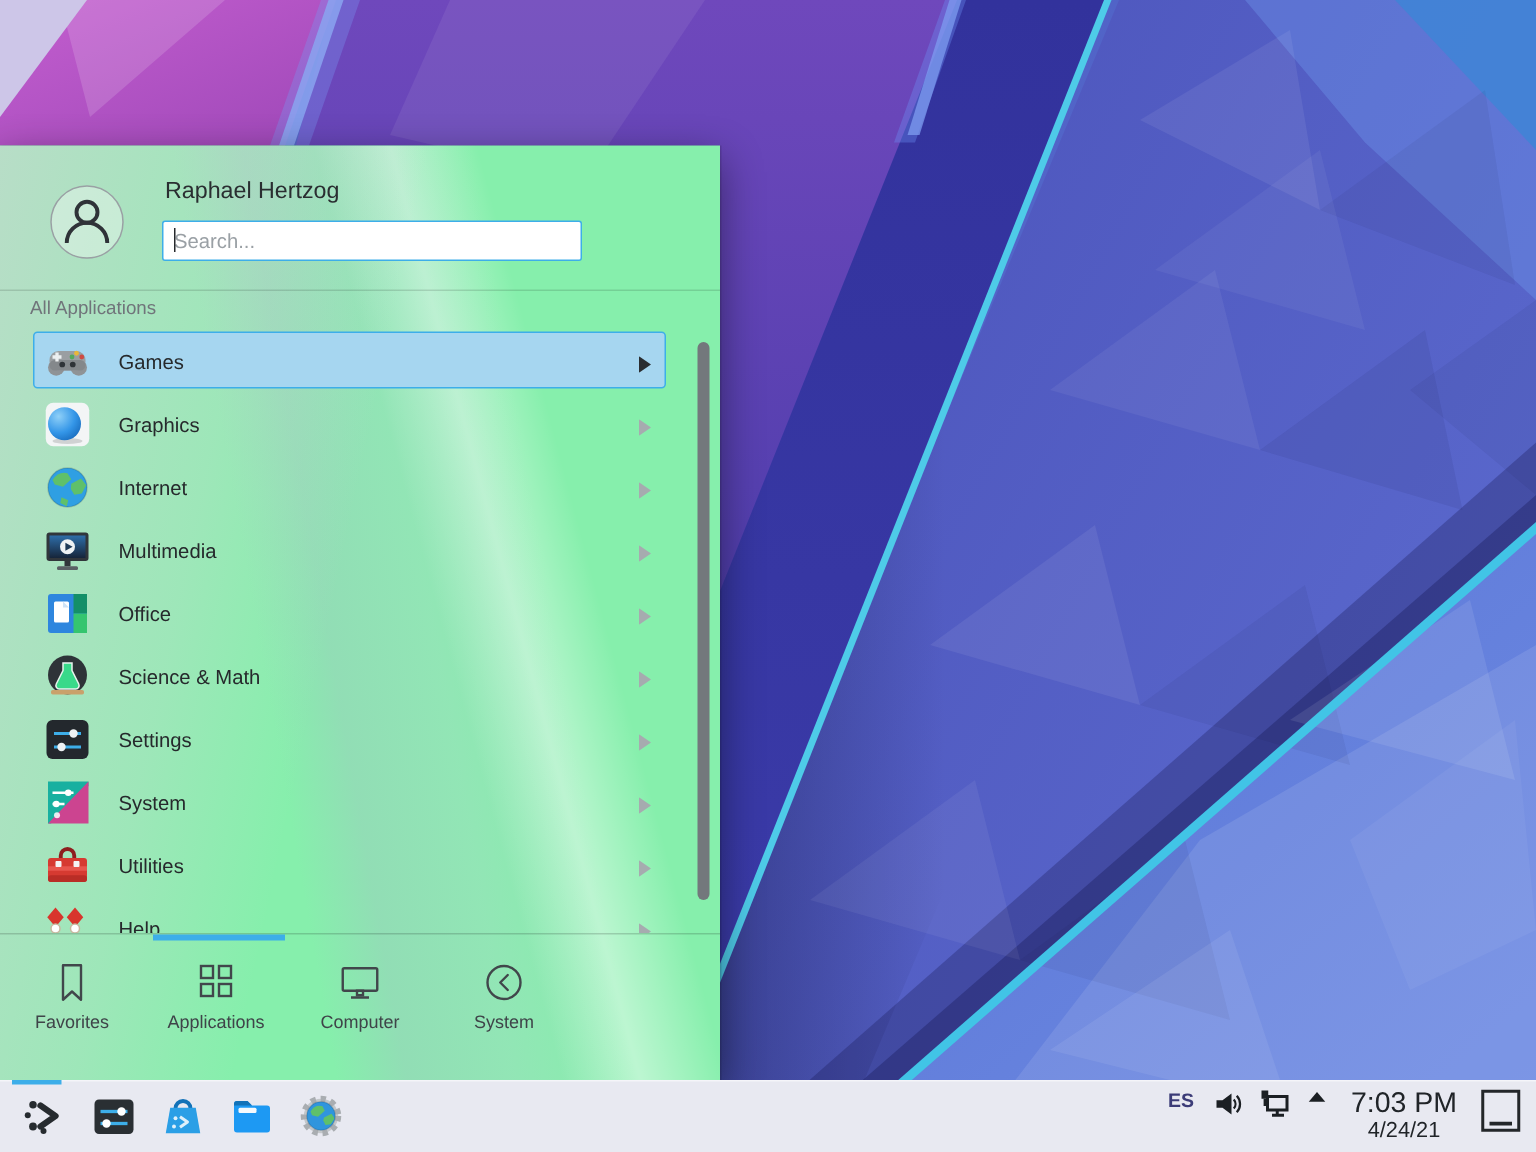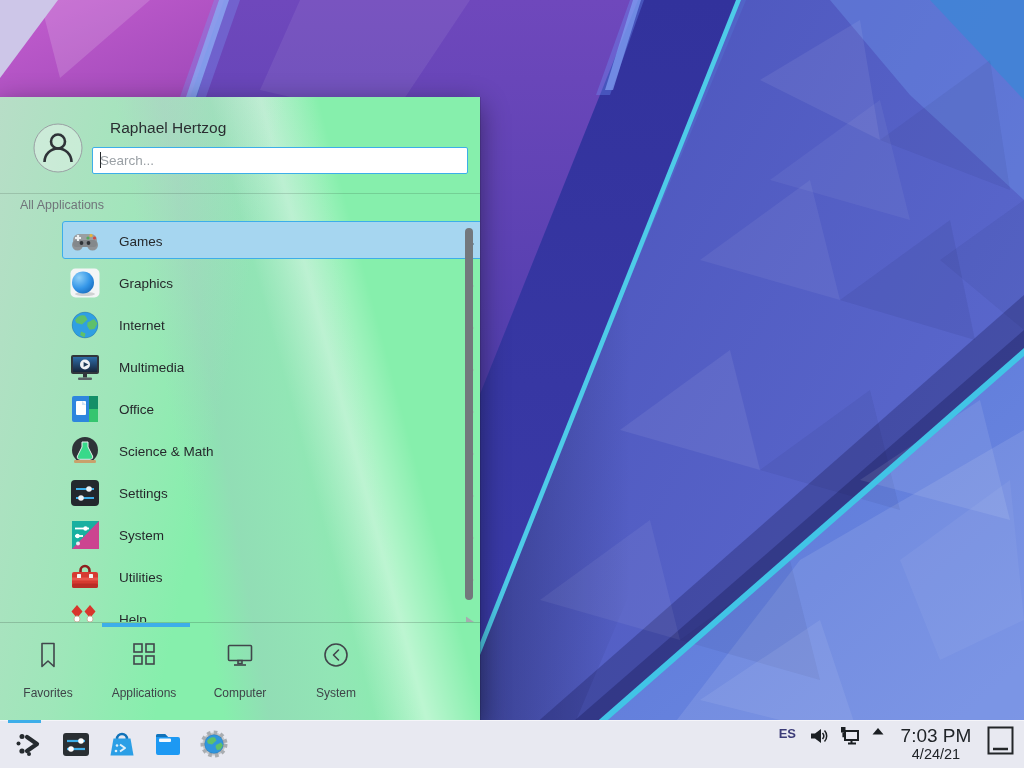--- a/index.html
+++ b/index.html
@@ -19,33 +19,33 @@
   .menu::before { content:""; position:absolute; inset:0; pointer-events:none;
     background-image:
       linear-gradient(102deg, rgba(233,204,226,.50) 0%, rgba(233,204,226,.24) 30%, rgba(233,204,226,0) 47%),
       linear-gradient(80deg, rgba(0,0,0,0) 38%, rgba(172,181,202,.30) 46%, rgba(188,196,215,.22) 58%, rgba(0,0,0,0) 72%),
       linear-gradient(75deg, rgba(255,255,255,0) 58%, rgba(255,255,255,.45) 66%, rgba(255,255,255,0) 75%);
   }
   .menu > * { position:relative; }
 
   .avatar { position:absolute; left:33px; top:26px; width:50px; height:50px; }
   .username { position:absolute; left:110px; top:22px; font-size:15.5px; color:#2a2e31; }
-  .searchwrap { position:absolute; left:92px; top:50px; width:376px; height:27px; }
+  .searchwrap { position:absolute; left:108px; top:50px; width:280px; height:27px; }
   .search {
     width:100%; height:100%; border:1px solid #3daee9; border-radius:2px;
     background:#ffffff; font-family:"Liberation Sans",sans-serif;
     font-size:13.5px; color:#26292c; padding:0 7px; outline:none;
   }
   .search::placeholder { color:#9aa0a5; }
   .caret { position:absolute; left:8px; top:5px; width:1px; height:16px; background:#26292c; }
 
   .hdr-sep { position:absolute; left:0; top:96px; width:480px; height:1px; background:rgba(0,0,0,.13); }
   .section-label { position:absolute; left:20px; top:101px; font-size:12.5px; color:#70747a; }
 
-  .list { position:absolute; left:0; top:123px; width:480px; height:402px; overflow:hidden;margin-left:40px; }
+  .list { position:absolute; left:0; top:123px; width:480px; height:402px; overflow:hidden; }
   .row { position:relative; height:42px; display:flex; align-items:center; cursor:default; }
   .row .hl { display:none; }
   .row.selected .hl { display:block; position:absolute; left:22px; right:36px; top:1px; bottom:3px;
     background:#a6d6f0; border:1px solid #3daee9; border-radius:3px; }
   .ric { position:relative; width:32px; height:32px; margin-left:29px; flex:0 0 32px; }
   .ric svg { width:32px; height:32px; display:block; }
   .rlabel { position:relative; margin-left:18px; font-size:13.5px; color:#26292c; }
   .rarrow { position:absolute; right:46px; top:50%; transform:translateY(-50%); width:8px; height:11px; }
   .row .rarrow svg path { fill:#a6abaf; }
   .row.selected .rarrow svg path { fill:#2a2e31; }
@@ -53,21 +53,21 @@
   .scrollbar { position:absolute; right:7px; top:131px; width:8px; height:372px;
     background:#73787c; border-radius:4px; }
 
   .tab-sep { position:absolute; left:0; top:525px; width:480px; height:1px; background:rgba(0,0,0,.16); }
   .tab-indicator { position:absolute; left:102px; top:526px; width:88px; height:4px; background:#3daee9; }
 
   .tabbar { position:absolute; left:0; top:529px; width:480px; height:94px; display:flex; }
   .tab { width:96px; display:flex; flex-direction:column; align-items:center; cursor:default; }
   .tab .tic { margin-top:14px; width:30px; height:30px; }
   .tab .tic svg { width:30px; height:30px; display:block; }
-  .tab .tlabel { margin-top:16px; font-size:12px; color:#3f4449; }
+  .tab .tlabel { margin-top:4px; font-size:12px; color:#3f4449; }
 
   
   .taskbar { position:absolute; left:0; top:720px; width:1024px; height:48px;
     background:#e8e9f1; display:flex; align-items:center; box-shadow:inset 0 1px 0 rgba(255,255,255,.55); }
   .launcher { position:relative; width:32px; height:32px; margin-left:14px; flex:0 0 32px; }
   .launcher:first-child { margin-left:8px; }
   .launcher svg { width:32px; height:32px; display:block; }
   .task-indicator { position:absolute; left:8px; top:0; width:33px; height:3px; background:#3daee9; }
 
   .tray { margin-left:auto; display:flex; align-items:flex-start; }

